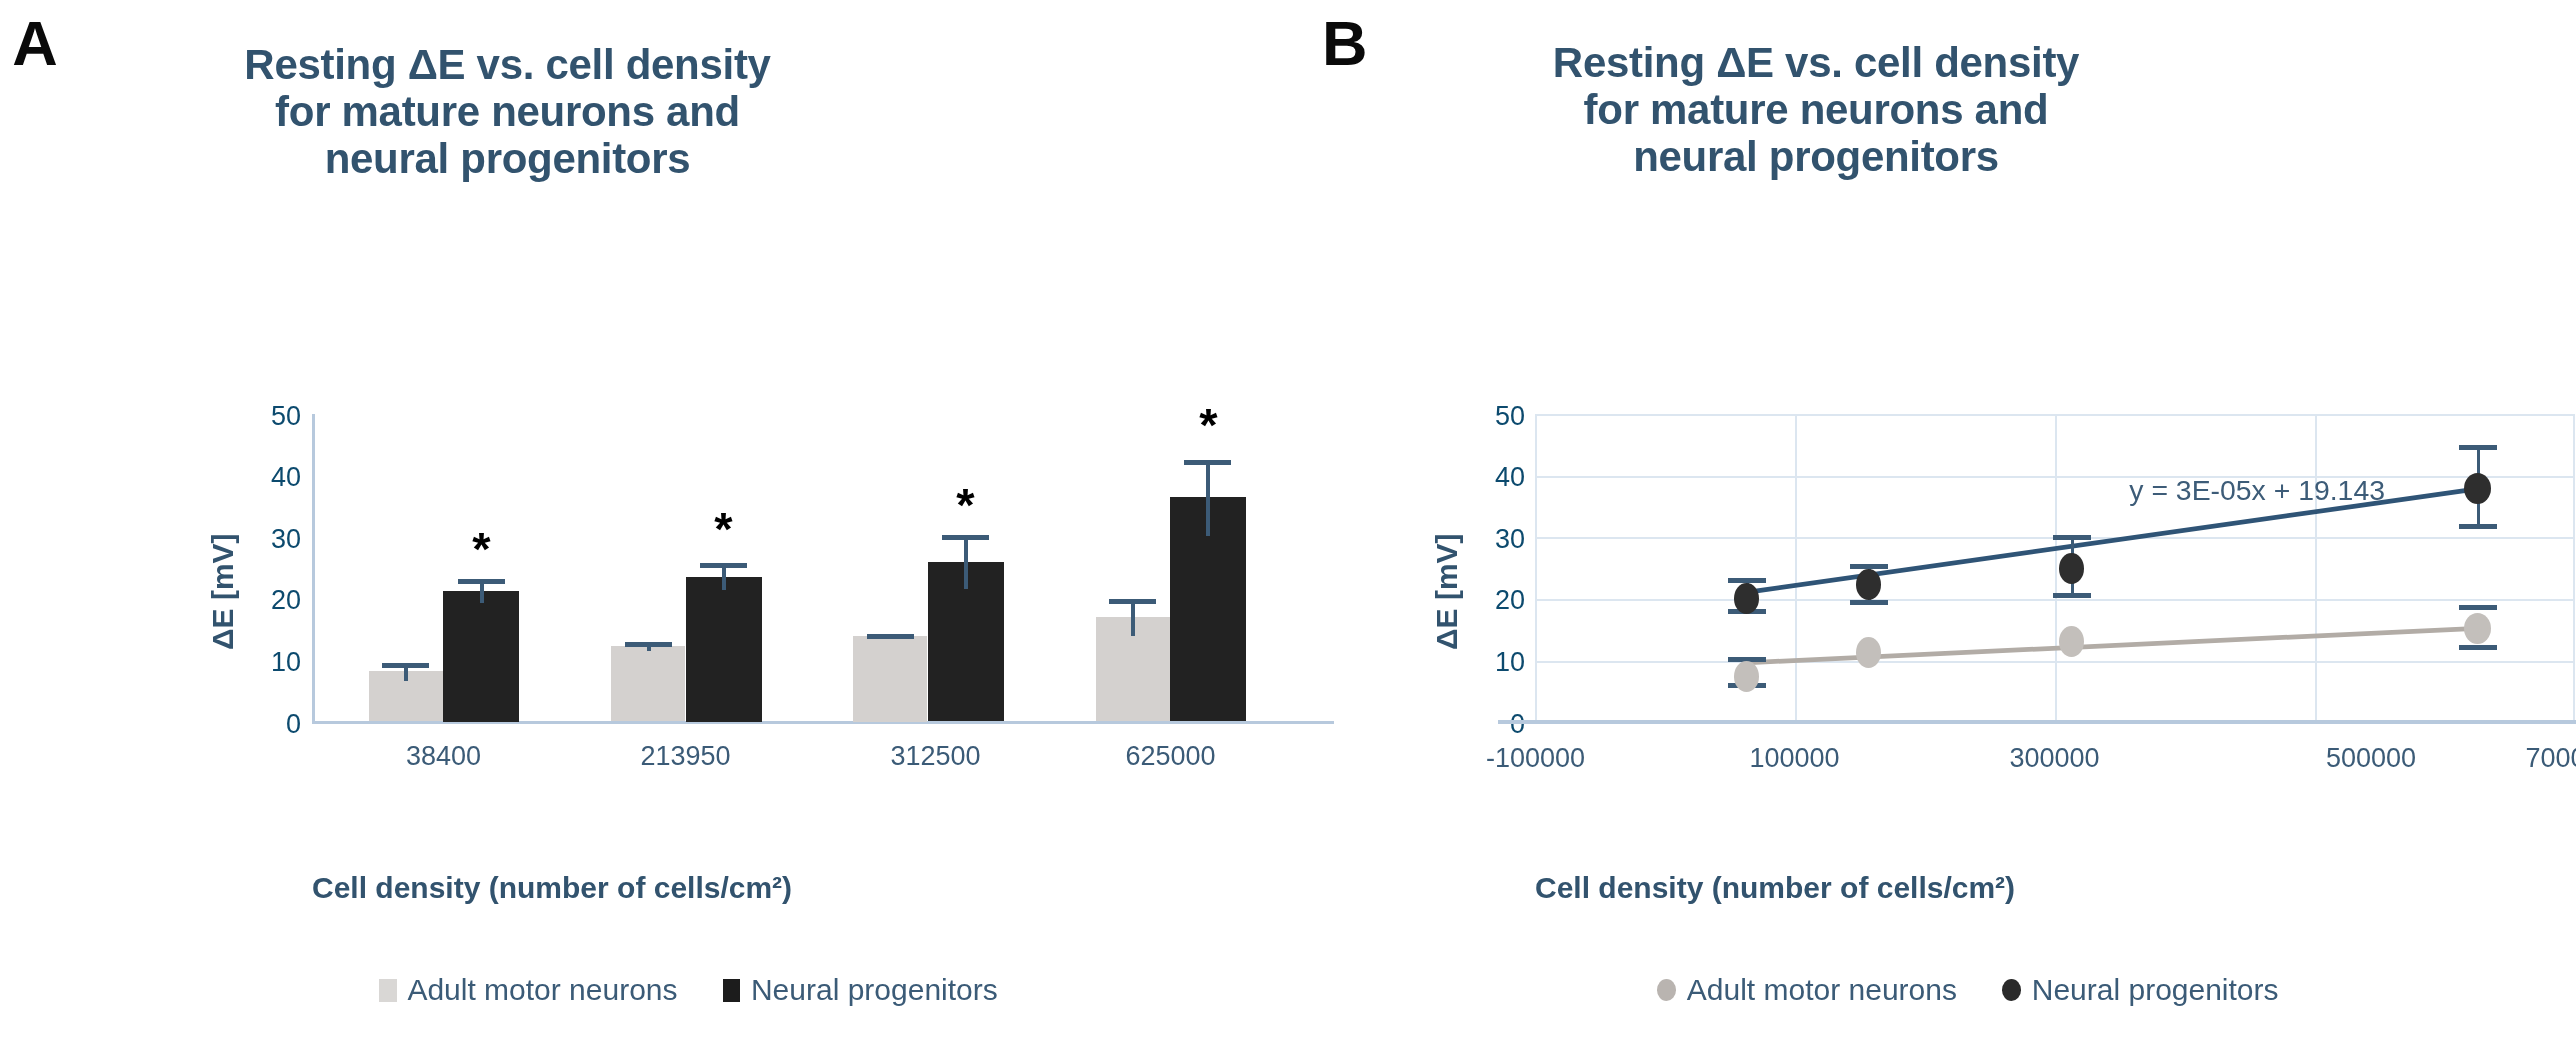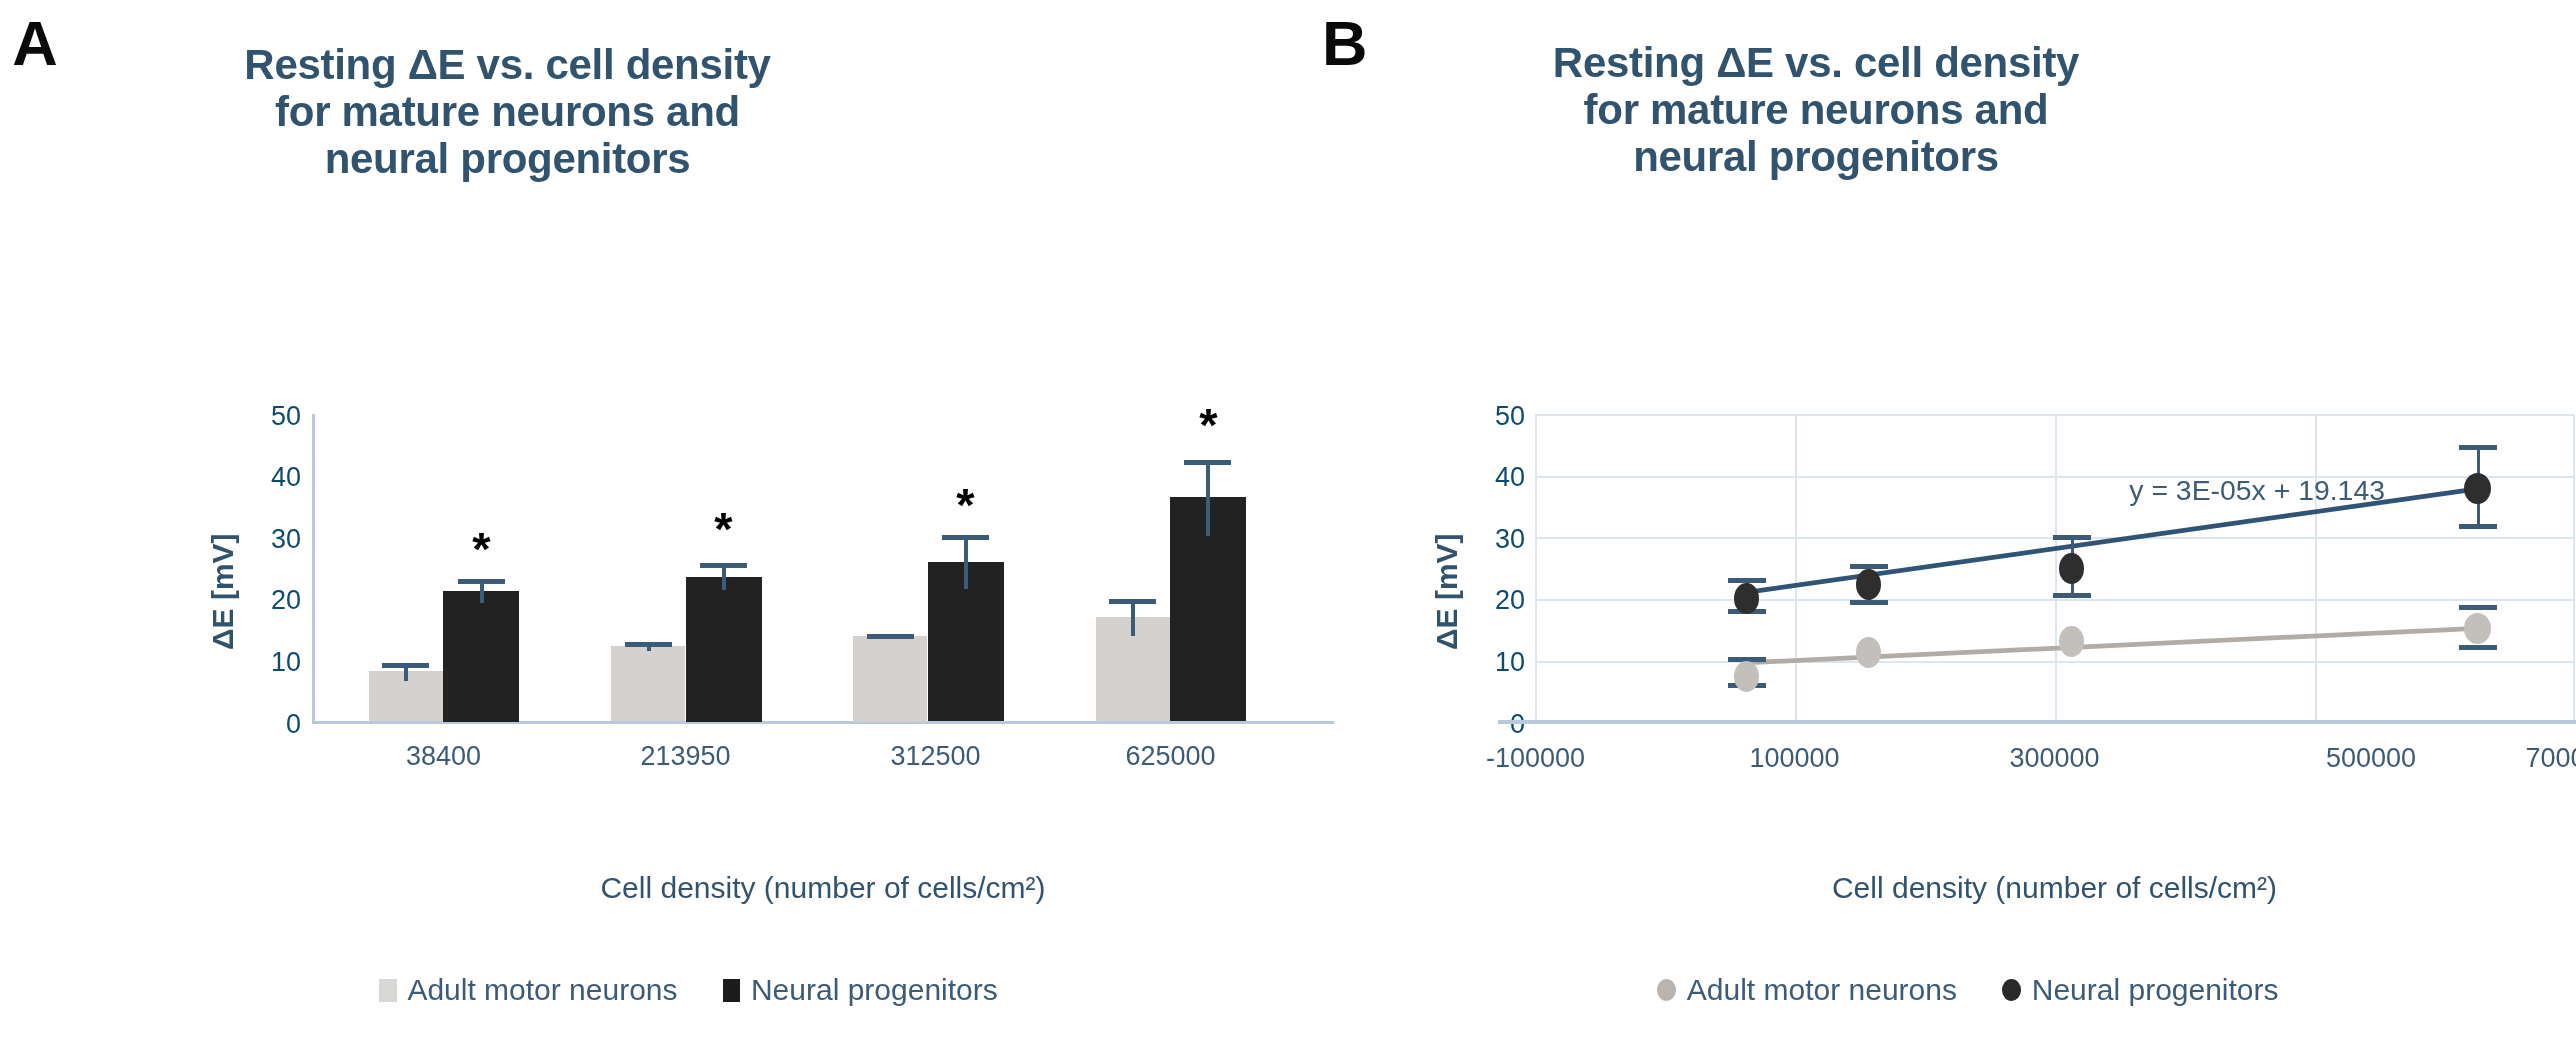--- a/index.html
+++ b/index.html
@@ -42,22 +42,22 @@
     text-align:right;
     line-height:1;
   }
   .xtick-label{
     position:absolute;
     font-size:27px;color:#3b5b77;
     text-align:center;line-height:1;
   }
   .axis-title{
     position:absolute;
-    font-size:30px;font-weight:normal;color:#32536e;
-    text-align:center;line-height:1;
+    font-size:30px;font-weight:bold;color:#32536e;
+    line-height:1;
   }
   .axis-title-y{
     position:absolute;
     font-size:30px;font-weight:bold;color:#32536e;
     transform:rotate(-90deg);
     transform-origin:left top;
     white-space:nowrap;
   }
 
   

